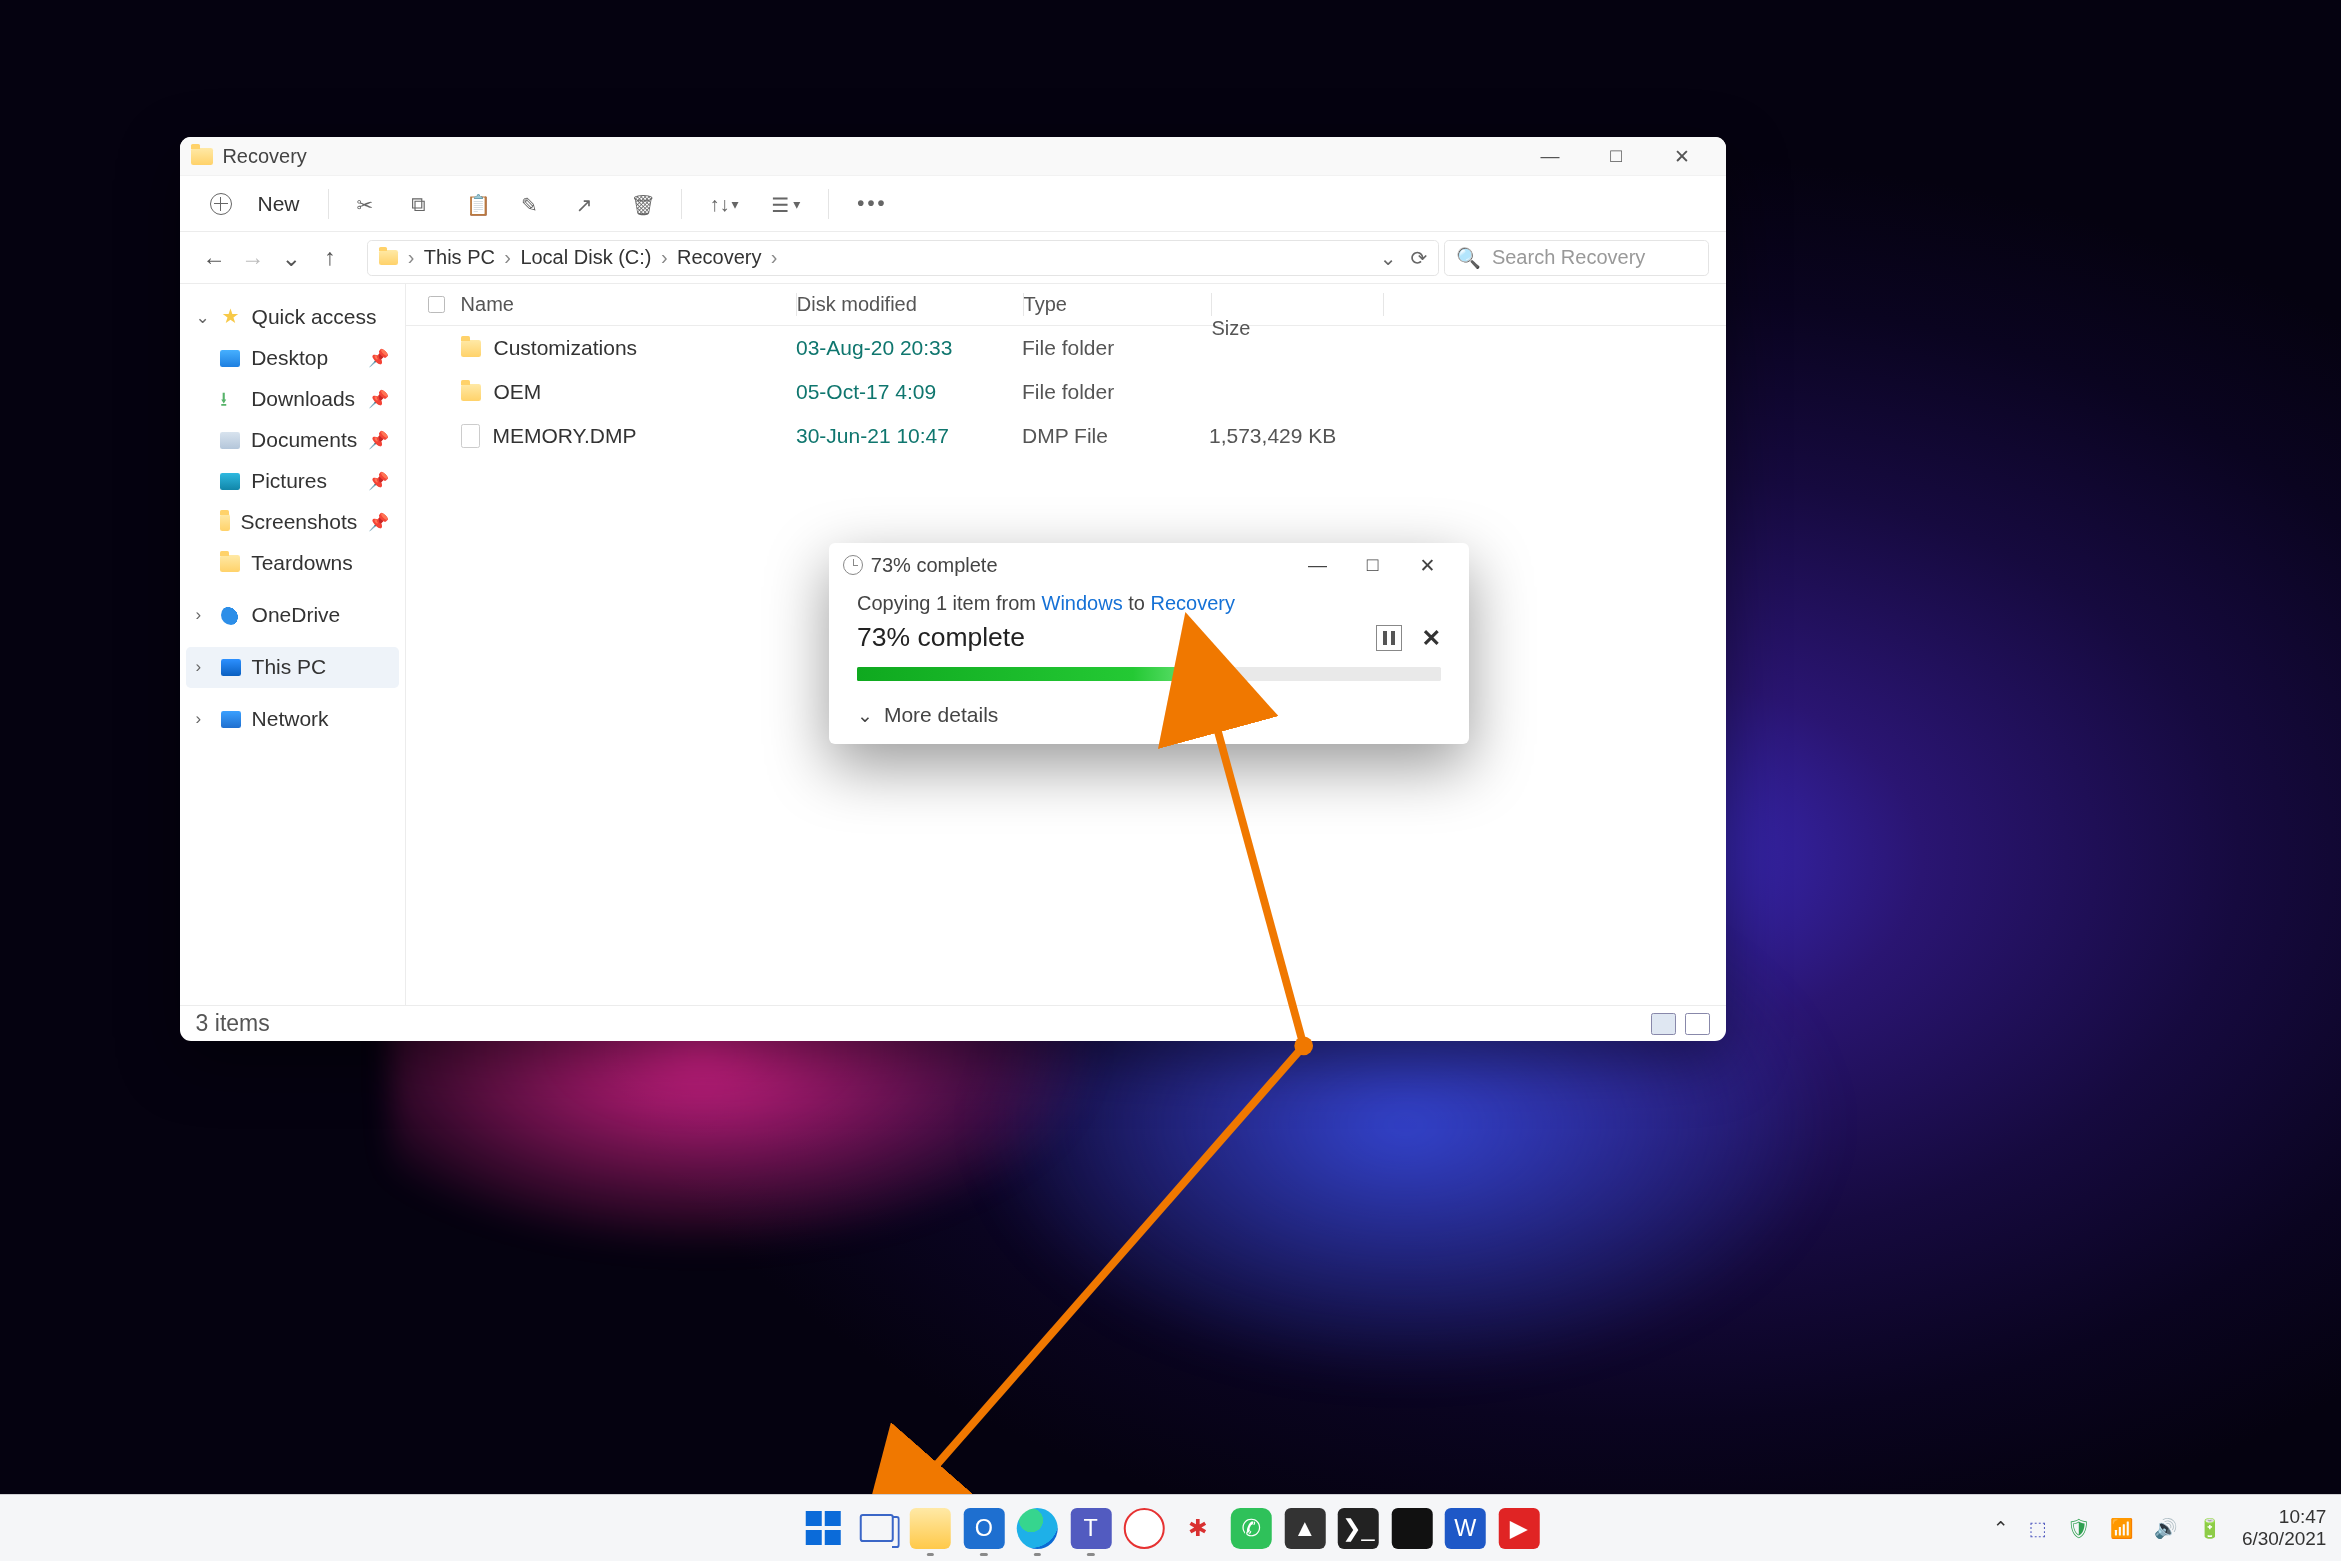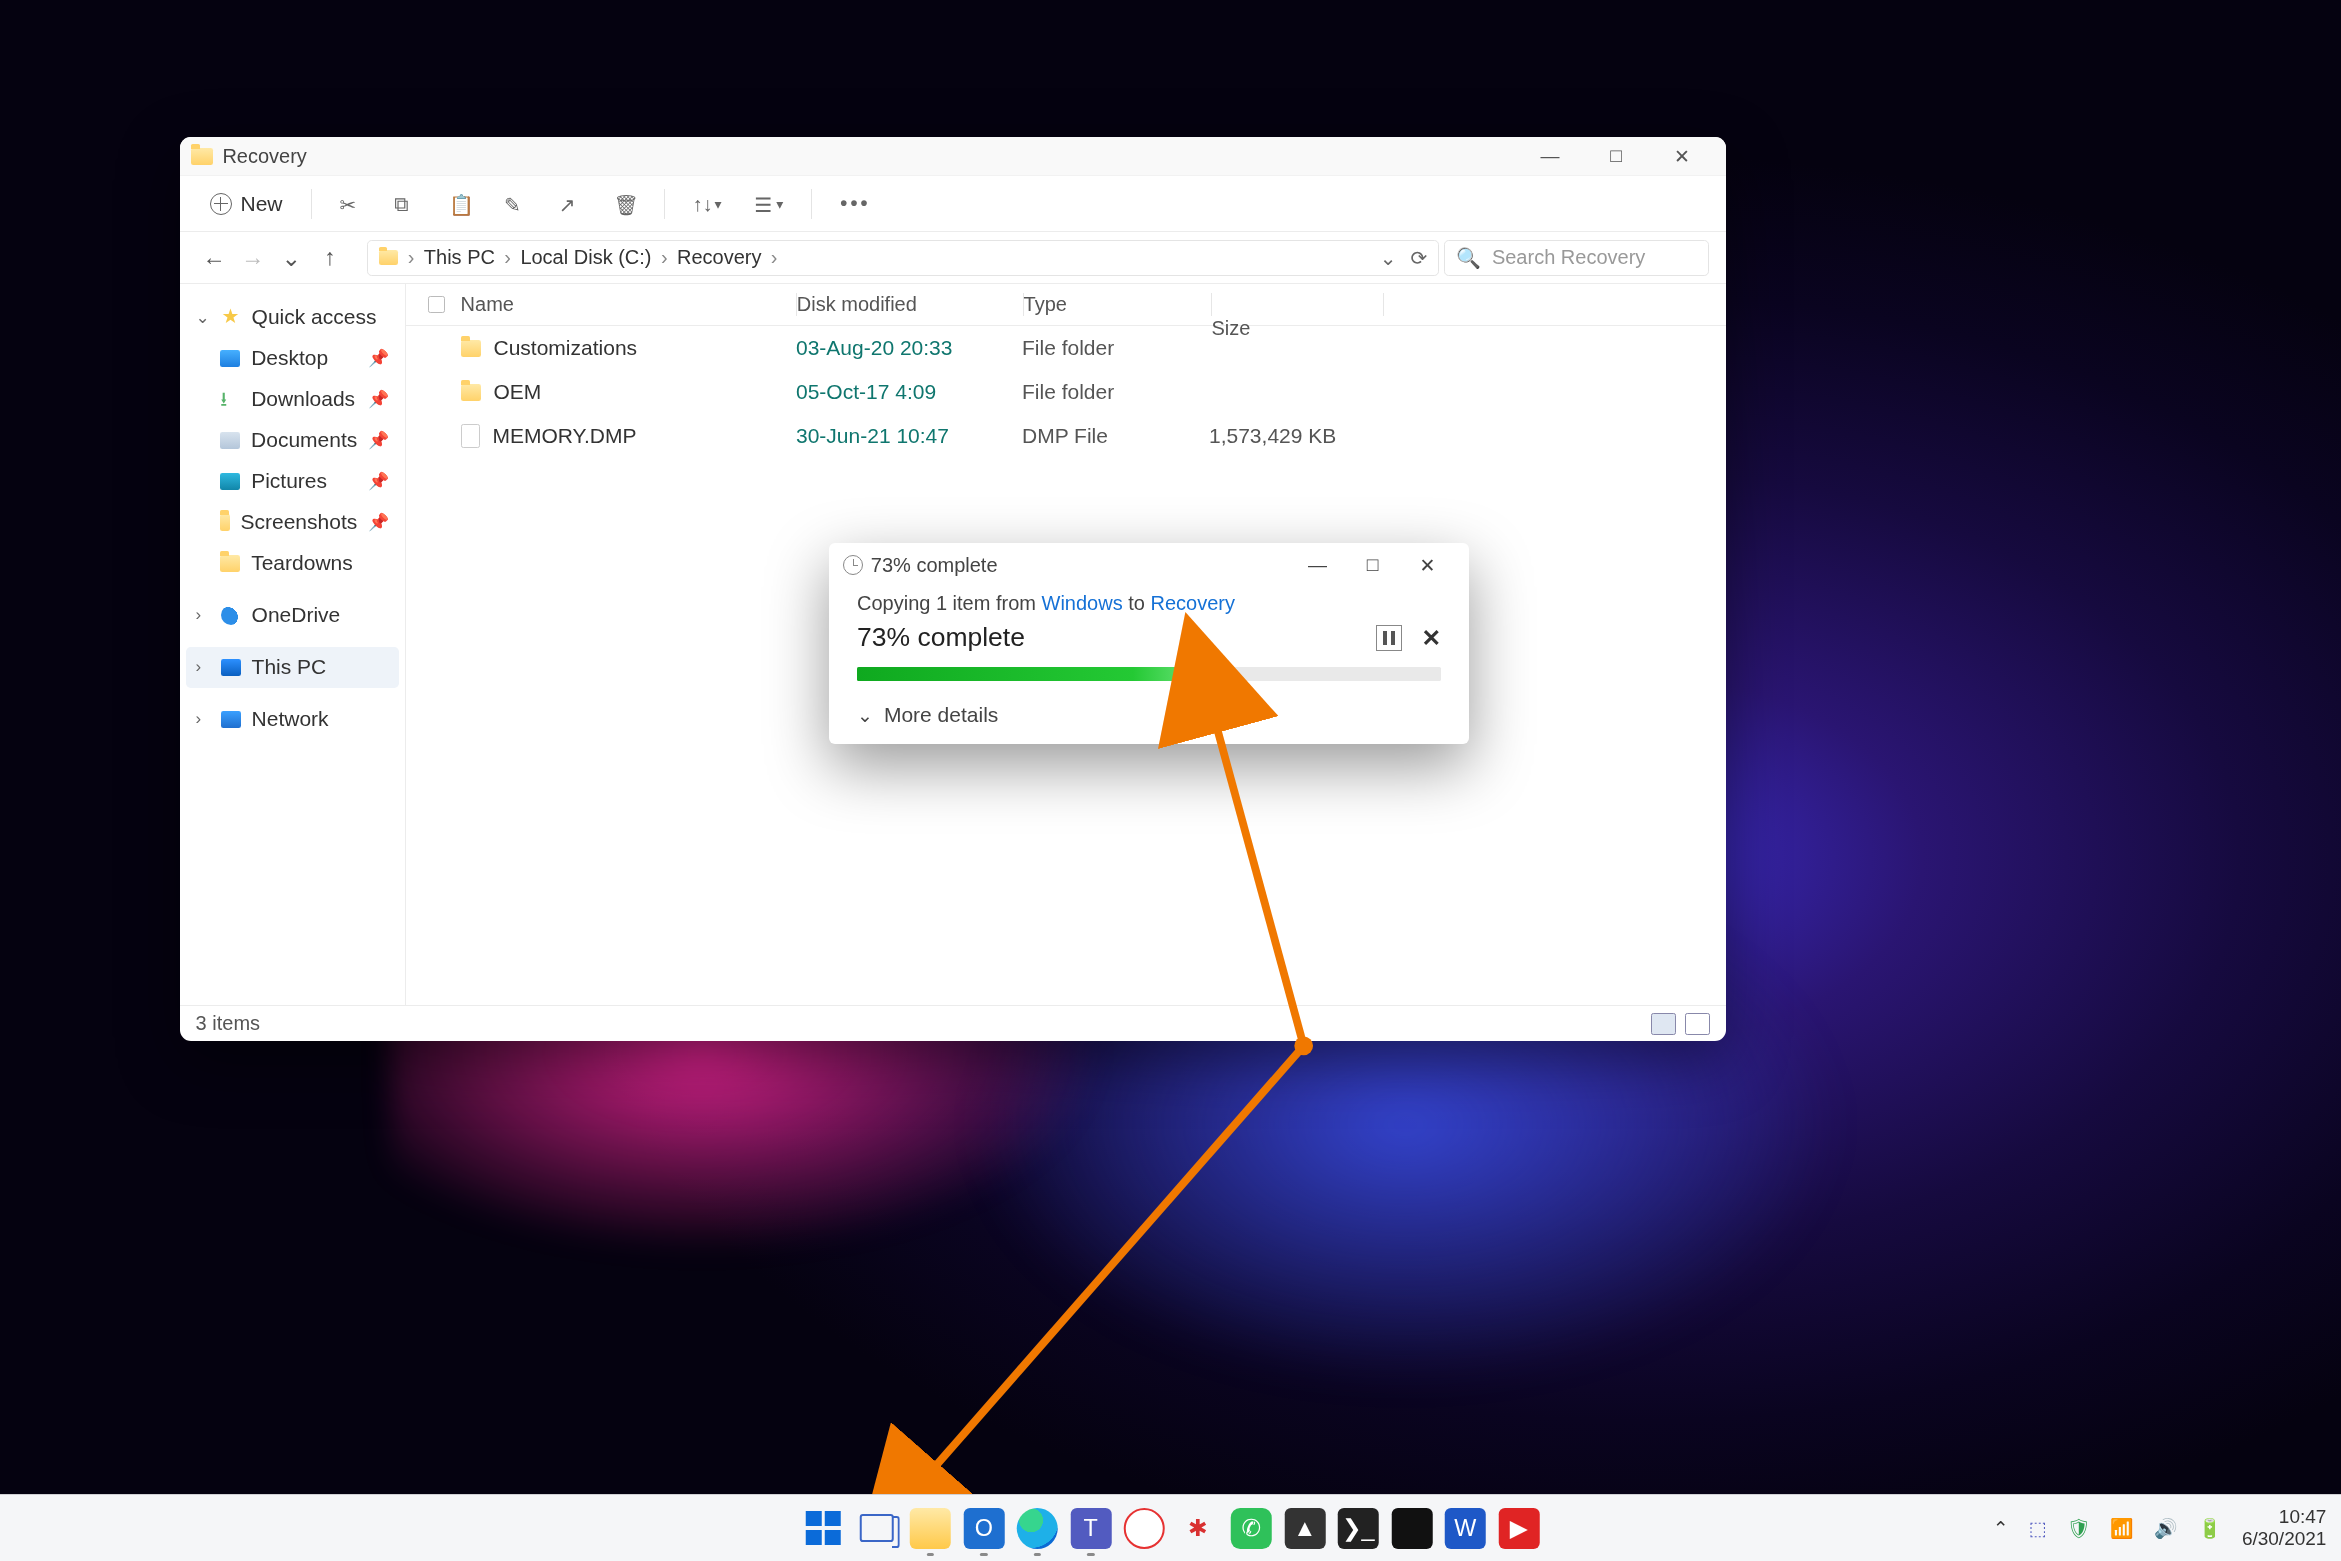--- a/index.html
+++ b/index.html
@@ -24,21 +24,21 @@
   }
   .titlebar { height: 39px; display: flex; align-items: center; padding: 0 11px; font-size: 20px; color:#444; border-bottom: 0.8px solid #f2f2f2; background:#f9f9f9;}
   .titlebar .tb-left { display:flex; align-items:center; gap:9.4px; }
   .titlebar .folder-ico { width:22px; height:17px; background: linear-gradient(#ffe9a6,#ffd26a); border-radius:2.3px; position:relative; }
   .titlebar .folder-ico::before{content:"";position:absolute;left:0;top:-3.9px;width:9.4px;height:5.5px;background:#ffd26a;border-radius:1.6px 1.6px 0 0;}
   .win-controls { margin-left:auto; display:flex; }
   .win-btn { width:66px; height:39px; display:flex; align-items:center; justify-content:center; color:#555; font-size:19px; }
 
   .toolbar { height:56px; display:flex; align-items:center; padding:0 17px; gap:7.8px; border-bottom:0.8px solid #ececec; color:#555;}
   .tbtn { height:37px; padding:0 12.5px; display:flex; align-items:center; justify-content:center; border-radius:4.7px; font-size:20px; color:#666;}
-  .tbtn.new { gap:9px; color:#333; font-size:21px;}
+  .tbtn.new { gap:26px; color:#333; font-size:21px;}
   .tbtn.new .plus-ico{width:22px;height:22px;border:1.6px solid #666;border-radius:50%;position:relative;}
   .tbtn.new .plus-ico::before,.tbtn.new .plus-ico::after{content:"";position:absolute;background:#666;}
   .tbtn.new .plus-ico::before{left:9.4px;top:3.1px;width:1.6px;height:14px;}
   .tbtn.new .plus-ico::after{left:3.1px;top:9.4px;width:14px;height:1.6px;}
   .vsep{width:0.8px;height:30px;background:#e4e4e4;margin:0 7.8px;}
   .ico{width:22px;height:22px;display:inline-block;}
 
   .navrow{height:52px;display:flex;align-items:center;padding:0 17px;gap:4.7px;border-bottom:0.8px solid #ececec;}
   .navbtn{width:34px;height:34px;display:flex;align-items:center;justify-content:center;color:#555;font-size:23.4px;border-radius:4.7px;}
   .navbtn.dis{color:#bcbcbc;}
@@ -79,21 +79,21 @@
   .row{height:44px;display:flex;align-items:center;font-size:21px;color:#333;}
   .row .cell-n{width:390px;padding-left:55px;display:flex;align-items:center;gap:12.5px;}
   .row .cell-d{width:226px;color:#0f766e;}
   .row .cell-t{width:187px;color:#555;}
   .row .cell-s{width:172px;color:#555;}
   .fico{width:20px;height:17px;display:inline-block;}
   .fico.fold{background:linear-gradient(#ffe9a6,#ffd26a);border-radius:2.3px;position:relative;}
   .fico.fold::before{content:"";position:absolute;left:0;top:-3.1px;width:8.6px;height:4.7px;background:#ffd26a;border-radius:1.6px 1.6px 0 0;}
   .fico.file{background:#fff;border:1.2px solid #ccc;border-radius:2.3px;height:23.4px;width:19px;}
 
-  .statusbar{height:36px;border-top:0.8px solid #ececec;display:flex;align-items:center;padding:0 15.6px;font-size:20px;color:#555;}
+  .statusbar{height:36px;border-top:0.8px solid #ececec;display:flex;align-items:center;padding:0 15.6px;font-size:23px;color:#555;}
   .sb-right{margin-left:auto;display:flex;gap:9.4px;}
   .viewbox{width:25px;height:22px;border:1.6px solid #88a;border-radius:2.3px;}
   .viewbox.grid{background:linear-gradient(#dfe7f2,#dfe7f2);}
 
   
   .dialog{position:absolute;left:829px;top:543px;width:640px;background:#fff;border-radius:6px;box-shadow:0 22px 62px rgba(0,0,0,.40);padding-bottom:17px;}
   .dlg-title{height:44px;display:flex;align-items:center;padding:0 14px;font-size:20px;color:#444;}
   .dlg-title .clk{width:20px;height:20px;border:1.6px solid #888;border-radius:50%;margin-right:7.8px;position:relative;}
   .dlg-title .clk::before{content:"";position:absolute;left:8.6px;top:3.1px;width:1.6px;height:7px;background:#888;}
   .dlg-title .clk::after{content:"";position:absolute;left:8.6px;top:8.6px;width:5.5px;height:1.6px;background:#888;}

